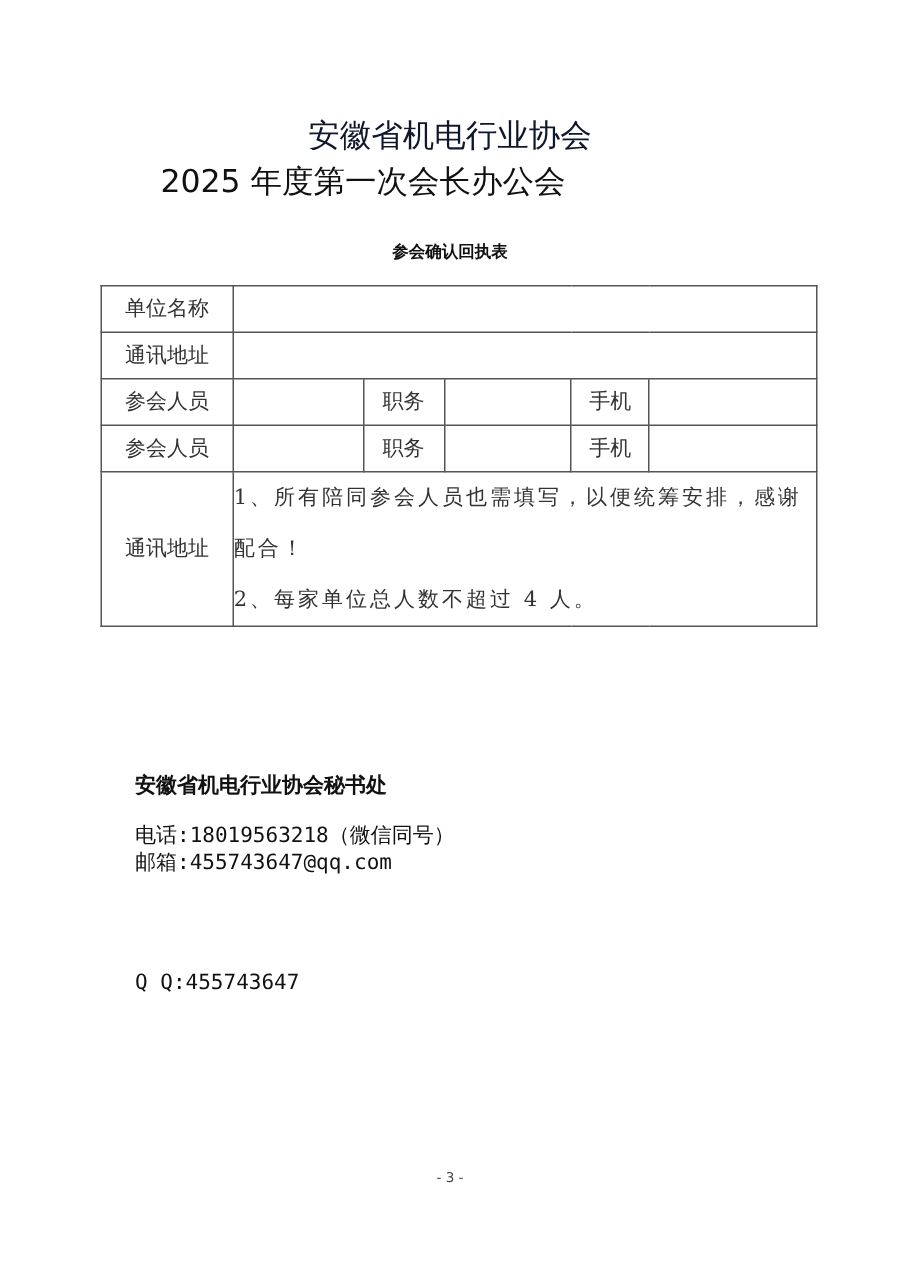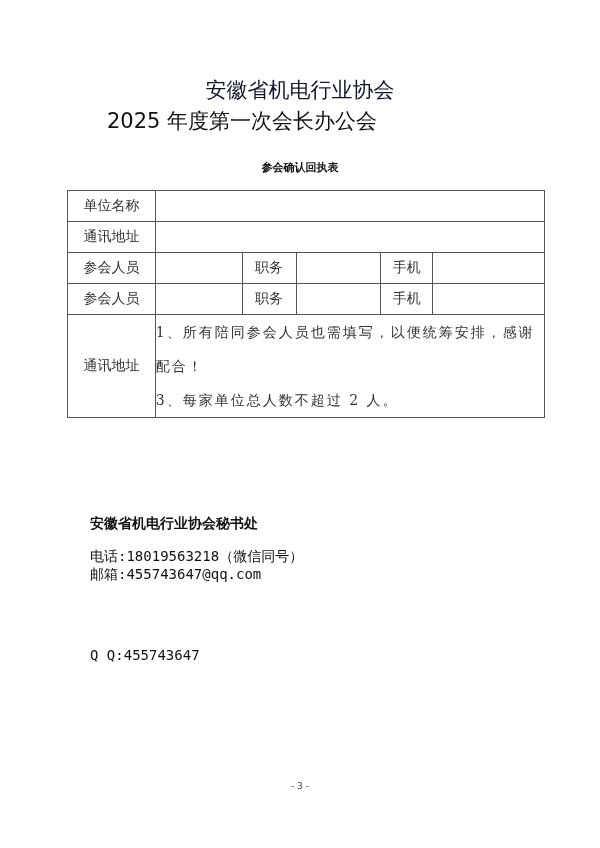--- a/index.html
+++ b/index.html
@@ -65,21 +65,21 @@
     <td></td>
     <td class="lbl">职务</td>
     <td></td>
     <td class="lbl">手机</td>
     <td></td>
   </tr>
   <tr class="notes">
     <td class="lbl">通讯地址</td>
     <td colspan="5" class="notes-text">
       <div>1、所有陪同参会人员也需填写，以便统筹安排，感谢配合！</div>
-      <div>3、每家单位总人数不超过 2 人。</div>
+      <div>2、每家单位总人数不超过 4 人。</div>
     </td>
   </tr>
 </tbody>
   </table>
 
 <div class="footer org" style="top:515px">安徽省机电行业协会秘书处</div>
 <div class="footer" style="top:548px">电话:18019563218（微信同号）</div>
 <div class="footer" style="top:566px">邮箱:455743647@qq.com</div>
 <div class="footer" style="top:647px">Q Q:455743647</div>
 

